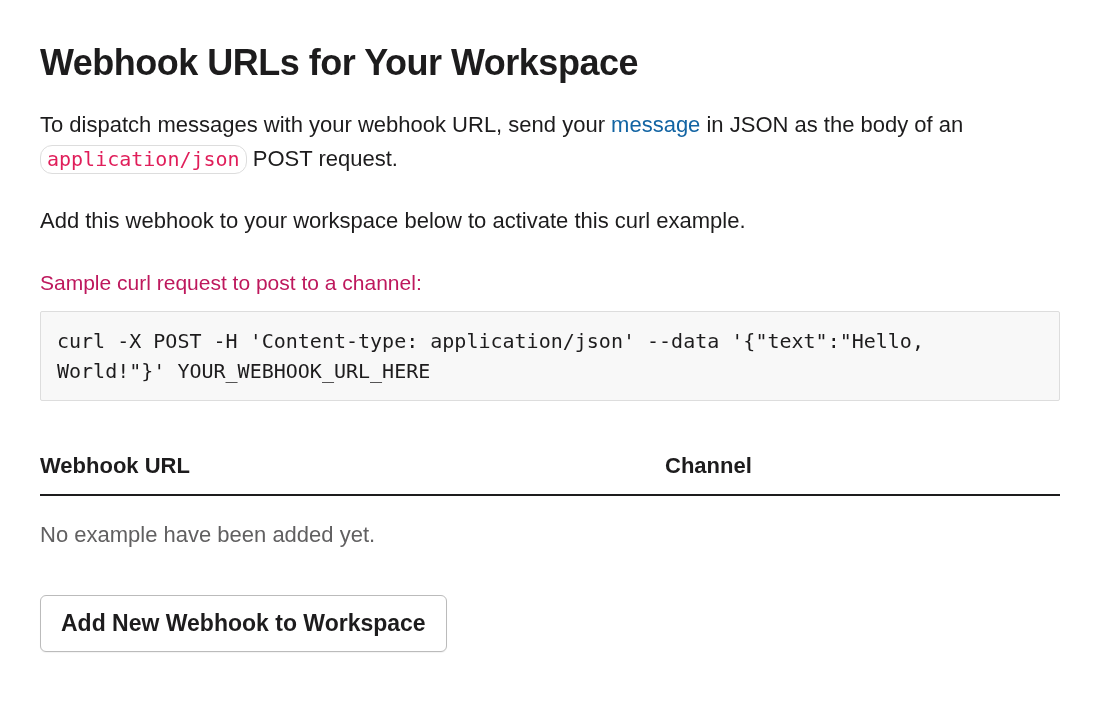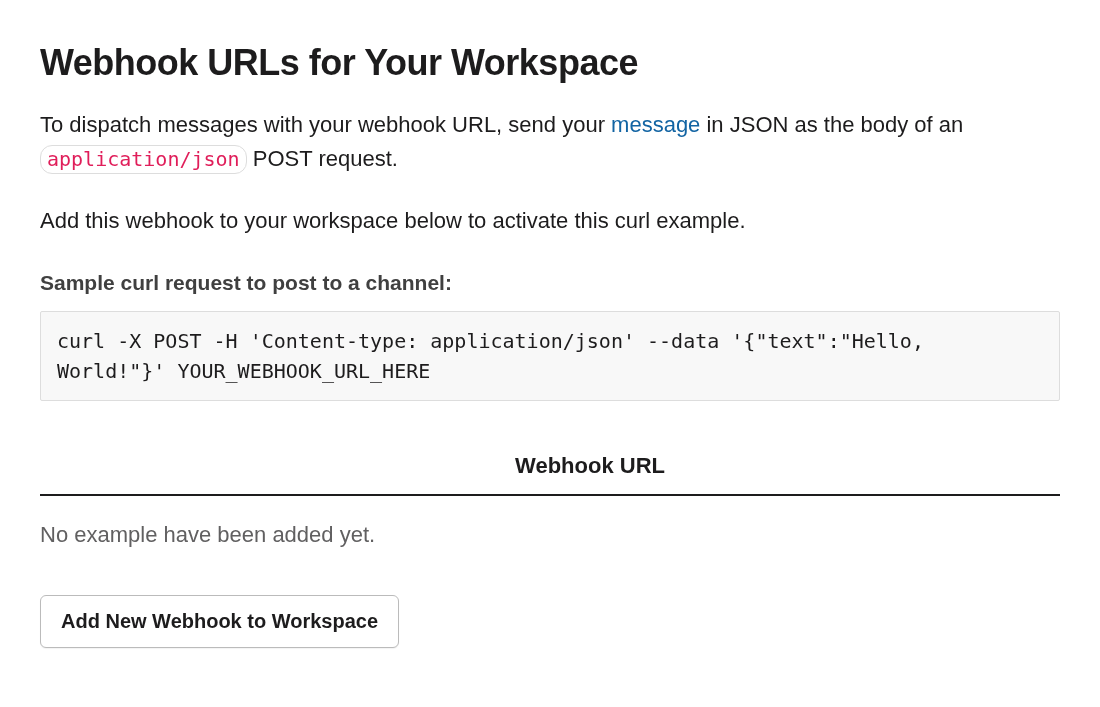--- a/index.html
+++ b/index.html
@@ -43,22 +43,22 @@
       padding: 1px 6px 2px 6px;
       vertical-align: baseline;
     }
     .activate-note {
       font-size: 22px;
       color: #1d1c1d;
       margin-bottom: 30px;
     }
     .sample-label {
       font-size: 21px;
-      font-weight: 700;
-      color: #404040;
+      font-weight: 400;
+      color: #be185d;
       margin-bottom: 12px;
     }
     pre.codeblock {
       font-family: ui-monospace, SFMono-Regular, "SF Mono", Menlo, Consolas, monospace;
       font-size: 20px;
       line-height: 1.5;
       color: #1d1c1d;
       background: #f8f8f8;
       border: 1px solid #dddddd;
       border-radius: 2px;
@@ -71,40 +71,39 @@
       display: flex;
       align-items: baseline;
       padding-bottom: 12px;
       border-bottom: 2px solid #1d1c1d;
       margin-bottom: 22px;
     }
     .col-url {
       flex: 0 0 625px;
       font-size: 22px;
       font-weight: 700;
-      text-align: right;
     }
     .col-channel {
       flex: 0 0 175px;
       font-size: 22px;
       font-weight: 700;
     }
     .col-addedby {
       flex: 1;
       font-size: 22px;
       font-weight: 700;
     }
     .empty-state {
       font-size: 22px;
       color: #616061;
       margin-bottom: 44px;
     }
     button.add-webhook {
       font-family: inherit;
-      font-size: 20px;
+      font-size: 23px;
       font-weight: 700;
       color: #1d1c1d;
       background: #ffffff;
       border: 1px solid #bbbbbb;
       border-radius: 6px;
       padding: 14px 20px;
       cursor: pointer;
       box-shadow: 0 1px 1px rgba(0,0,0,0.05);
     }
   </style>
@@ -120,20 +119,21 @@
 </p>
 
 <p class="activate-note">Add this webhook to your workspace below to activate this curl example.</p>
 
 <p class="sample-label">Sample curl request to post to a channel:</p>
 
 <pre class="codeblock">curl -X POST -H 'Content-type: application/json' --data '{"text":"Hello, World!"}' YOUR_WEBHOOK_URL_HERE</pre>
 
 <div class="table-header">
   <div class="col-url">Webhook URL</div>
+  <div class="col-channel">Channel</div>
 </div>
 
 <p class="empty-state">No example have been added yet.</p>
 
 <button class="add-webhook">Add New Webhook to Workspace</button>
 
 
 
 
 </body></html>

